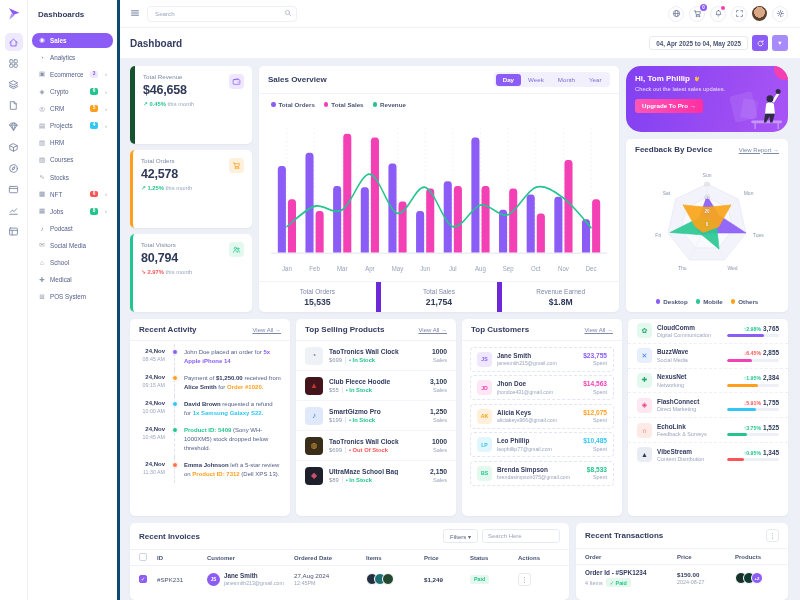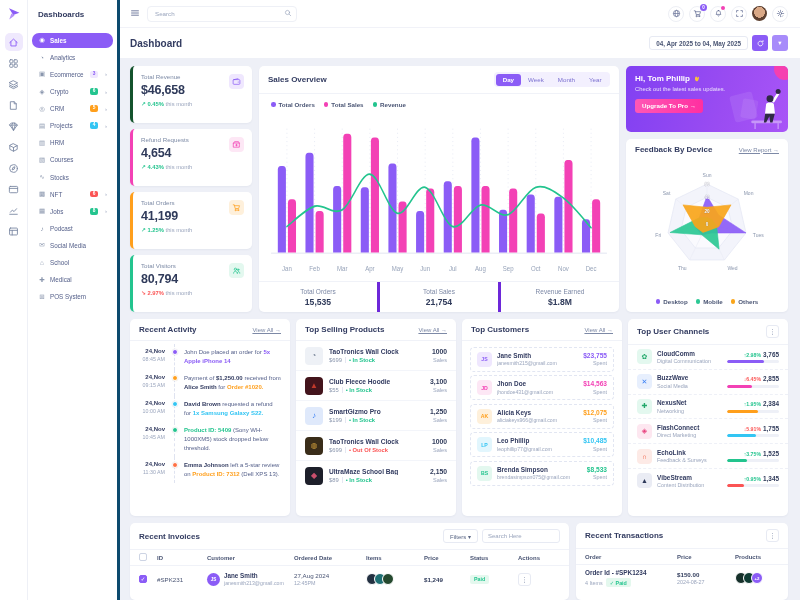--- a/index.html
+++ b/index.html
@@ -73,26 +73,26 @@
   .tabs { display:flex; background:#f3f0fe; border-radius:4px; padding:1.5px; }
   .tab { border:none; background:transparent; font-size:6.2px; color:#7a6fd0; padding:2.5px 7px; border-radius:3px; cursor:pointer; font-family:inherit; }
   .tab.on { background:#8b5cf6; color:#fff; font-weight:700; }
   .legend { display:flex; gap:9px; padding:7px 12px 0; }
   .lg-item { font-size:6.2px; font-weight:700; color:#4a5574; display:flex; align-items:center; gap:3px; }
   .lg-item i { width:4.5px; height:4.5px; border-radius:50%; display:inline-block; }
   .chart-box { flex:1; padding:0 6px; min-height:0; }
   .chart-box svg { width:100%; height:100%; display:block; }
   .ov-foot { display:flex; border-top:1px solid #f0f2f8; }
   .ov-col { flex:1; text-align:center; padding:5.5px 4px; }
-  .ov-col + .ov-col { border-left:3px solid #6d28d9; }
+  .ov-col + .ov-col { border-left:5px solid #6d28d9; }
   .ov-l { font-size:6.5px; color:#7d89a6; margin-bottom:2px; }
   .ov-v { font-size:8.6px; font-weight:700; color:#2f3a5a; }
   
   .rightcol { width:162px; display:flex; flex-direction:column; gap:7px; flex-shrink:0; }
-  .promo { position:relative; height:66px; border-radius:5px; background:linear-gradient(105deg,#8140f2 0%,#9a4cf2 60%,#a855f7 100%); padding:8px 9px; overflow:hidden; color:#fff; flex-shrink:0; }
+  .promo { position:relative; height:66px; border-radius:15px; background:linear-gradient(105deg,#8140f2 0%,#9a4cf2 60%,#a855f7 100%); padding:8px 9px; overflow:hidden; color:#fff; flex-shrink:0; }
   .promo-circle { position:absolute; top:-8px; right:-8px; width:22px; height:22px; border-radius:50%; background:#f53fb0; }
   .promo h3 { font-size:8px; font-weight:700; display:flex; gap:3px; align-items:center; }
   .promo p { font-size:5.8px; color:#eadffb; margin-top:2.5px; }
   .promo-btn { margin-top:7px; border:none; background:linear-gradient(90deg,#ff57b5,#ff2fa0); color:#fff; font-size:6.2px; font-weight:700; padding:3.5px 7px; border-radius:3px; cursor:pointer; font-family:inherit; }
   .promo-art { position:absolute; right:2px; bottom:0; width:58px; height:50px; }
   .visitors { flex:1; display:flex; flex-direction:column; min-height:0; }
   .radar-box { flex:1; min-height:0; padding:2px 6px 0; }
   .radar-box svg { width:100%; height:100%; display:block; }
   .radar-legend { display:flex; justify-content:center; gap:8px; padding:2px 0 7px; }
   
@@ -390,46 +390,35 @@
       <button class="sq-btn soft">
           <span>▾</span>
         </button>
     </div>
   </div>
 
   <div class="content">
 
     <div class="row1">
       <div class="statcol" id="statCol">
-          <section class="card stat" style="border-left:3px solid #14532d">
+          <section class="card stat" style="border-left:5px solid #14532d">
     <div class="stat-t">Total Revenue</div>
     <div class="stat-v">$46,658</div>
     <div class="stat-c"><span style="color:#23c48e">↗ 0.45%</span> <span class="muted" style="font-weight:400">this month</span></div>
     <span class="stat-ic" style="background:#efe7fe;color:#8b5cf6">
               <svg viewBox="0 0 16 16" fill="none" stroke="currentColor" stroke-width="1.3" stroke-linecap="round" stroke-linejoin="round">
                 <rect x="2" y="4.6" width="12" height="8.4" rx="1.5"></rect>
                 <path d="M10.5 3 4 4.6"></path>
                 <circle cx="11" cy="8.8" r=".9" fill="currentColor" stroke="none"></circle>
               </svg>
             </span>
   </section>
-          <section class="card stat" style="border-left:3px solid #f341b5">
-    <div class="stat-t">Refund Requests</div>
-    <div class="stat-v">4,654</div>
-    <div class="stat-c"><span style="color:#23c48e">↗ 4.43%</span> <span class="muted" style="font-weight:400">this month</span></div>
-    <span class="stat-ic" style="background:#fde7f5;color:#f341b5">
-              <svg viewBox="0 0 16 16" fill="none" stroke="currentColor" stroke-width="1.3" stroke-linecap="round" stroke-linejoin="round">
-                <path d="M3 5.4h10v7.4H3Z"></path>
-                <path d="M3 5.4 4.4 3h7.2L13 5.4M8 7.6v3M6.5 9.1h3"></path>
-              </svg>
-            </span>
-  </section>
           <section class="card stat" style="border-left:3px solid #ff9f1c">
     <div class="stat-t">Total Orders</div>
-    <div class="stat-v">41,199</div>
+    <div class="stat-v">42,578</div>
     <div class="stat-c"><span style="color:#23c48e">↗ 1.25%</span> <span class="muted" style="font-weight:400">this month</span></div>
     <span class="stat-ic" style="background:#fef0db;color:#ff9f1c">
               <svg viewBox="0 0 16 16" fill="none" stroke="currentColor" stroke-width="1.3" stroke-linecap="round" stroke-linejoin="round">
                 <path d="M2.2 3.2h1.9l1.5 6.6h6.2l1.6-5H5"></path>
                 <circle cx="6.3" cy="12.6" r="1.1"></circle>
                 <circle cx="10.9" cy="12.6" r="1.1"></circle>
               </svg>
             </span>
   </section>
           <section class="card stat" style="border-left:3px solid #23c48e">
@@ -804,24 +793,20 @@
               </div>
     <div class="cust-right">
                 <div class="cust-amt" style="color:#23c48e">$8,533</div>
                 <div class="cust-spent">Spent</div>
               </div>
   </div>
           </div>
       </section>
 
       <section class="card">
-        <div class="card-h">
-          <span class="card-title">Top User Channels</span>
-          <button class="dots-btn"><span>⋮</span></button>
-        </div>
         <div id="channelList">
             <div class="chan-row">
     <span class="chan-ic" style="background:#e3f8ef;color:#23a86b">✿</span>
     <div class="chan-info">
                 <div class="chan-name">CloudComm</div>
                 <div class="chan-cat">Digital Communication</div>
               </div>
     <div class="chan-right">
       <div><span class="chan-pct" style="color:#23c48e">↑2.98%</span><span class="chan-num">3,765</span></div>
       <div class="track">

